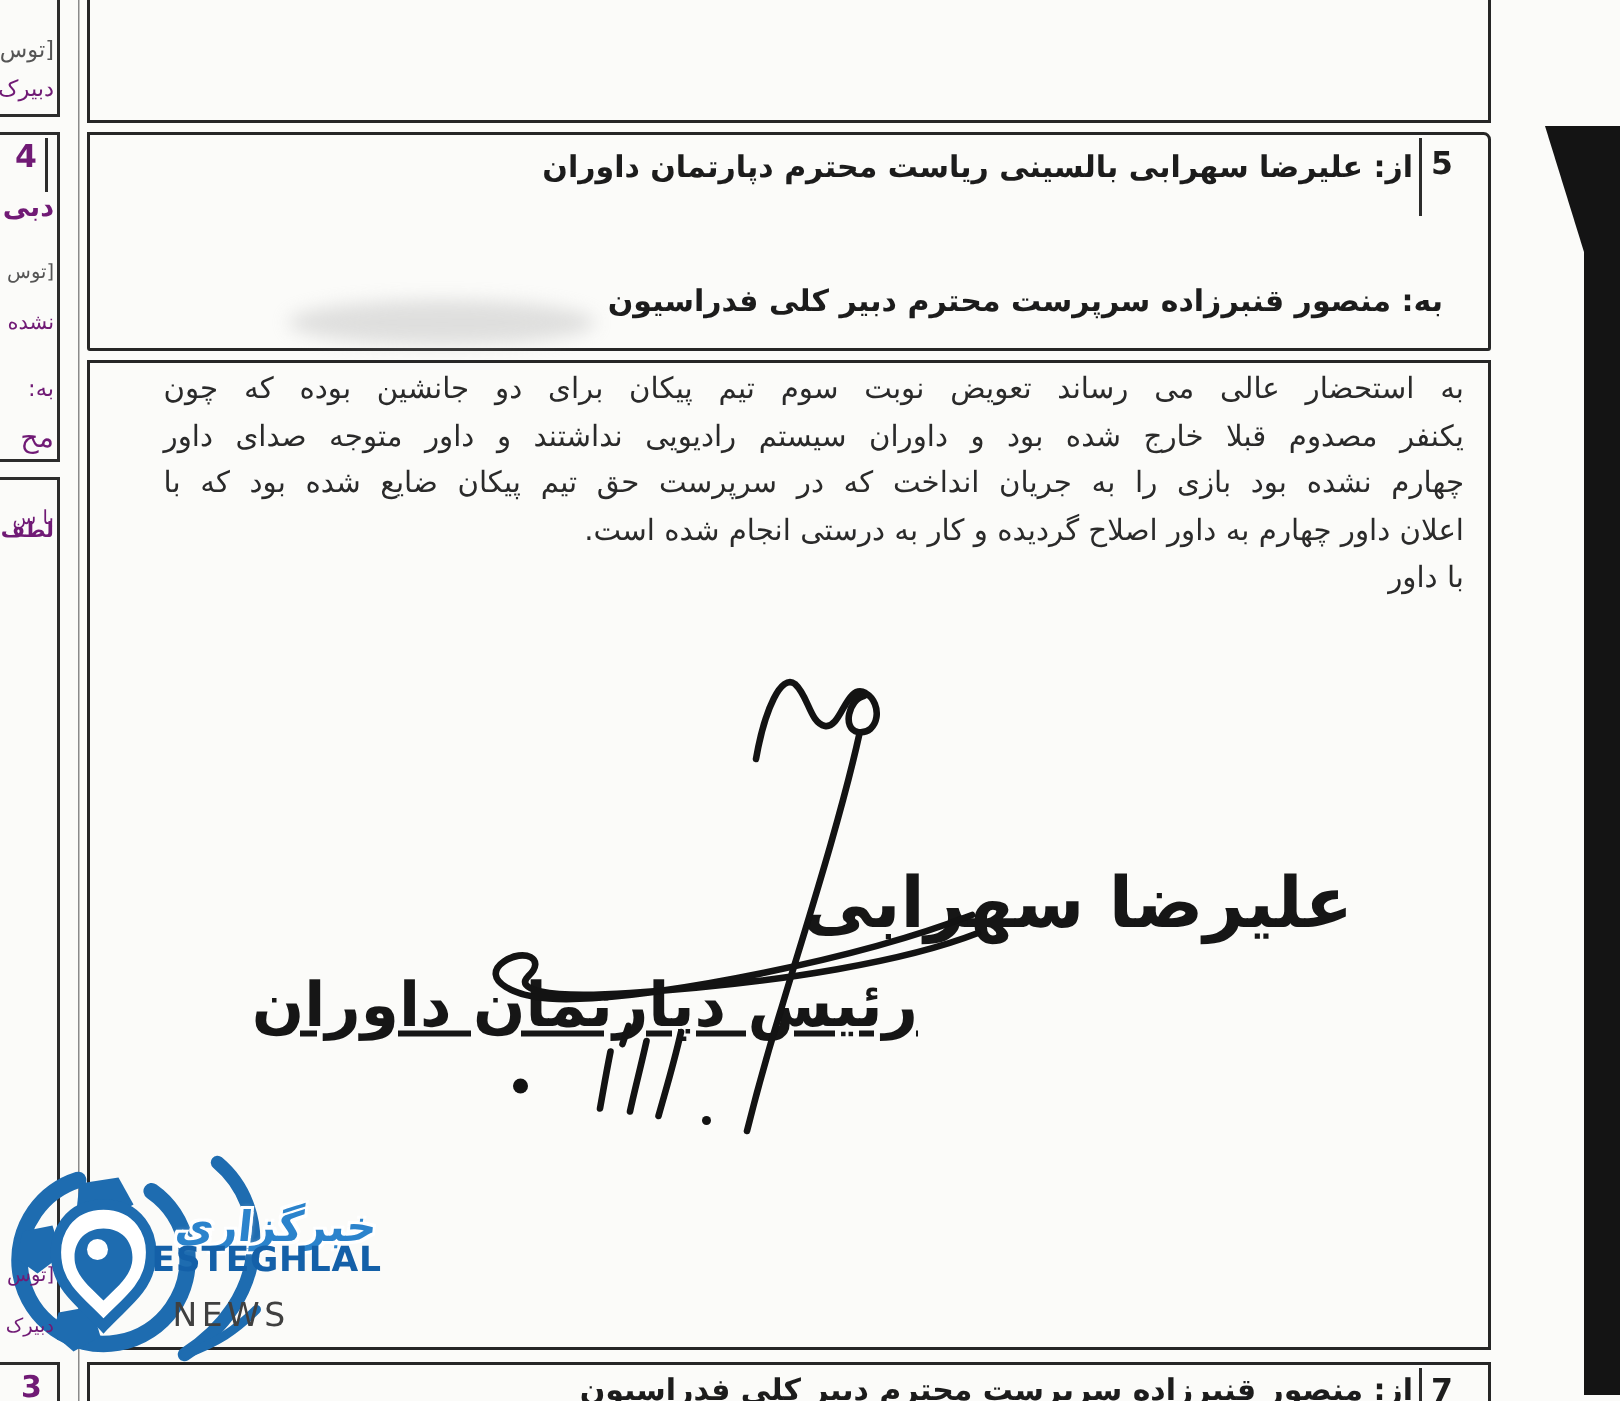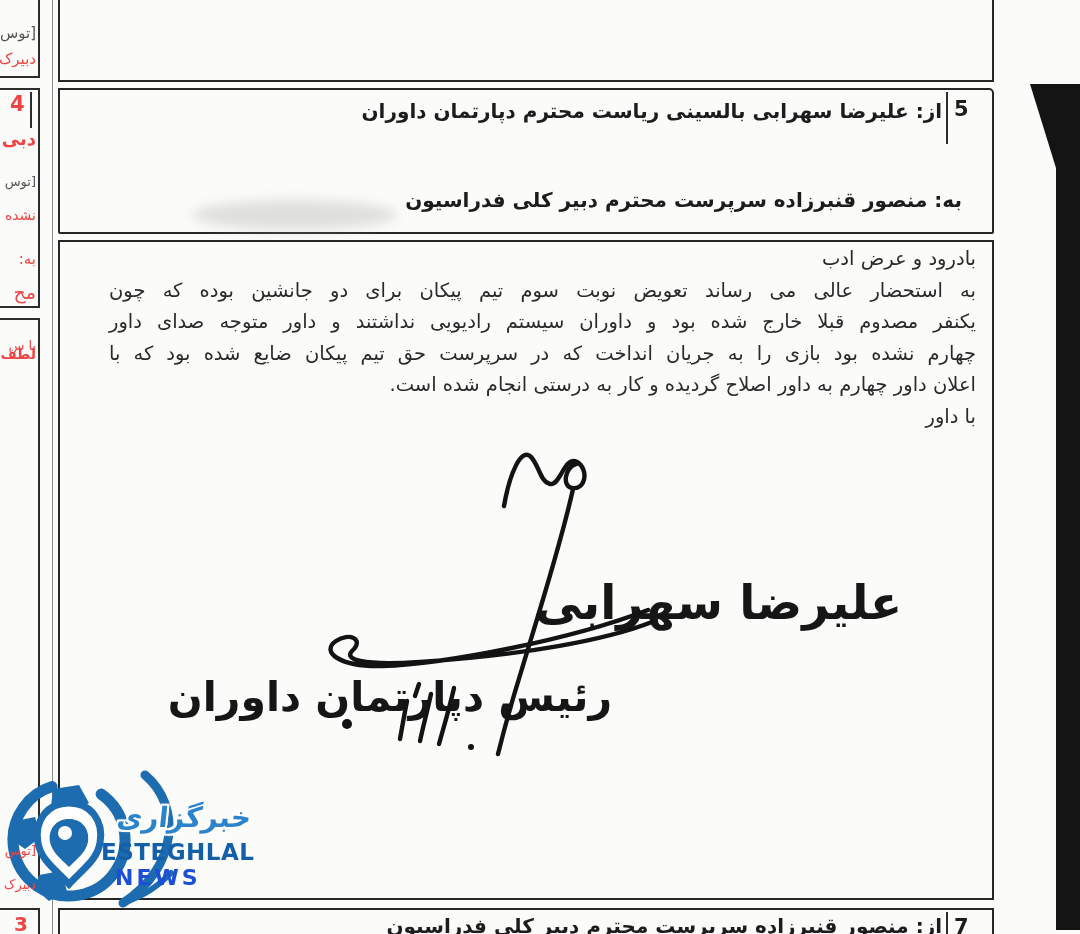--- a/index.html
+++ b/index.html
@@ -12,21 +12,21 @@
   #box-top{top:-16px;height:94px;}
   #box-head{top:88px;height:142px;border-radius:0 5px 2px 2px;}
   #box-body{top:240px;height:656px;}
   #box-bottom{top:908px;height:60px;}
   .outer-line{position:absolute;left:52px;top:0;width:1px;height:934px;background:#8a8a8a;}
   
   .sliver-v{position:absolute;left:38px;width:2px;background:#2c2c2c;}
   #sv-a{top:0;height:76px;} #sv-b{top:88px;height:220px;} #sv-c{top:318px;height:575px;} #sv-d{top:908px;height:26px;}
   .sliver-h{position:absolute;left:0;width:40px;height:2px;background:#2c2c2c;}
   #sh-1{top:76px;} #sh-2{top:88px;} #sh-3{top:306px;} #sh-4{top:318px;} #sh-5{top:908px;}
-  .frag{position:absolute;right:1044px;white-space:nowrap;direction:rtl;color:#ef4444;}
+  .frag{position:absolute;right:1044px;white-space:nowrap;direction:rtl;color:#701a75;}
   #frag-0{top:24px;font-size:15px;color:#555;}
   #frag-1{top:50px;font-size:15px;}
   #frag-2{left:10px;right:auto;top:92px;font-size:21px;font-weight:bold;direction:ltr;}
   #frag-3{top:128px;font-size:18px;font-weight:bold;}
   #frag-4{top:174px;font-size:13px;color:#555;}
   #frag-5{top:207px;font-size:14px;}
   #frag-6{top:250px;font-size:15px;}
   #frag-7{top:281px;font-size:19px;font-weight:normal;}
   #frag-8{top:338px;font-size:13px;text-align:center;}
   #frag-9{top:346px;font-size:14px;font-weight:bold;}
@@ -50,30 +50,30 @@
   
   #body-block{position:absolute;left:62px;top:243px;width:922px;direction:rtl;font-size:19.5px;
     color:#2a2a2a;line-height:31.5px;}
   #body-block .bline{padding:0 8px;}
   .r{text-align:right;}
   .just{text-align:justify;text-align-last:justify;margin-left:39px;}
   #closing-line{padding-left:60px;}
   
   #sig-name{position:absolute;right:178px;top:575px;font-size:47px;font-weight:bold;direction:rtl;
     white-space:nowrap;color:#161616;letter-spacing:-1px;margin-left:40px;}
-  #sig-title{position:absolute;right:468px;top:673px;font-size:41px;font-weight:bold;direction:rtl;
-    white-space:nowrap;color:#161616;letter-spacing:-1px;}
+  #sig-title{position:absolute;right:468px;top:646px;font-size:41px;font-weight:bold;direction:rtl;
+    white-space:nowrap;color:#161616;letter-spacing:-1px;text-decoration:underline;}
   #sig-svg{position:absolute;left:280px;top:420px;z-index:5;}
   
   #watermark{position:absolute;left:5px;top:763px;width:260px;height:168px;z-index:20;}
   #wm-fa{position:absolute;left:112px;top:38px;font-size:28px;font-weight:bold;color:#2b83cc;
     transform:skewX(-6deg);direction:rtl;
     text-shadow:-2px -2px 0 #fff,2px -2px 0 #fff,-2px 2px 0 #fff,2px 2px 0 #fff,0 0 4px #fff;}
-  #wm-brand{position:absolute;left:96px;top:76px;font-size:23px;font-weight:900;color:#1460a8;letter-spacing:.5px;}
-  #wm-news{position:absolute;left:110px;top:102px;font-size:22px;font-weight:700;color:#1d4ed8;letter-spacing:3px;}
+  #wm-brand{position:absolute;left:96px;top:64px;font-size:23px;font-weight:900;color:#1460a8;letter-spacing:.5px;}
+  #wm-news{position:absolute;left:110px;top:102px;font-size:22px;font-weight:400;color:#404040;letter-spacing:3px;}
   
   .black-edge{position:absolute;left:1056px;top:84px;width:24px;height:846px;background:#141414;}
   .black-wedge{position:absolute;left:1030px;top:84px;width:26px;height:84px;background:#141414;
     clip-path:polygon(100% 0,0 0,100% 100%);}
 </style>
 </head>
 <body>
 
 <div id="page">
 
@@ -108,21 +108,20 @@
   <div class="frag" id="frag-11">دبیرک</div>
   <div class="frag" id="frag-12">3</div>
 
   <div class="cell-divider" id="div5"></div>
   <div class="row-num" id="num5">5</div>
   <div class="hline" id="from-line">از: علیرضا سهرابی بالسینی ریاست محترم دپارتمان داوران</div>
   <div class="hline" id="to-line">به: منصور قنبرزاده سرپرست محترم دبیر کلی فدراسیون</div>
   <div class="smudge"></div>
 
   <div id="body-block">
-    <div class="bline r">بادرود و عرض ادب</div>
     <div class="bline just">به استحضار عالی می رساند تعویض نوبت سوم تیم پیکان برای دو جانشین بوده که چون</div>
     <div class="bline just">یکنفر مصدوم قبلا خارج شده بود و داوران سیستم رادیویی نداشتند و داور متوجه صدای داور</div>
     <div class="bline just">چهارم نشده بود بازی را به جریان انداخت که در سرپرست حق تیم پیکان ضایع شده بود که با</div>
     <div class="bline r" id="last-body-line">اعلان داور چهارم به داور اصلاح گردیده و کار به درستی انجام شده است.</div>
     <div class="bline r" id="closing-line">با داور</div>
   </div>
 
   <svg id="sig-svg" width="420" height="350" viewBox="280 420 420 350">
     <g fill="none" stroke="#131313" stroke-width="4.4" stroke-linecap="round">
       <path d="M504,506 C510,472 521,449 530,456 C539,464 540,482 550,484 C561,486 564,455 577,462 C589,469 586,490 572,488 C561,486 566,466 576,464"></path>

